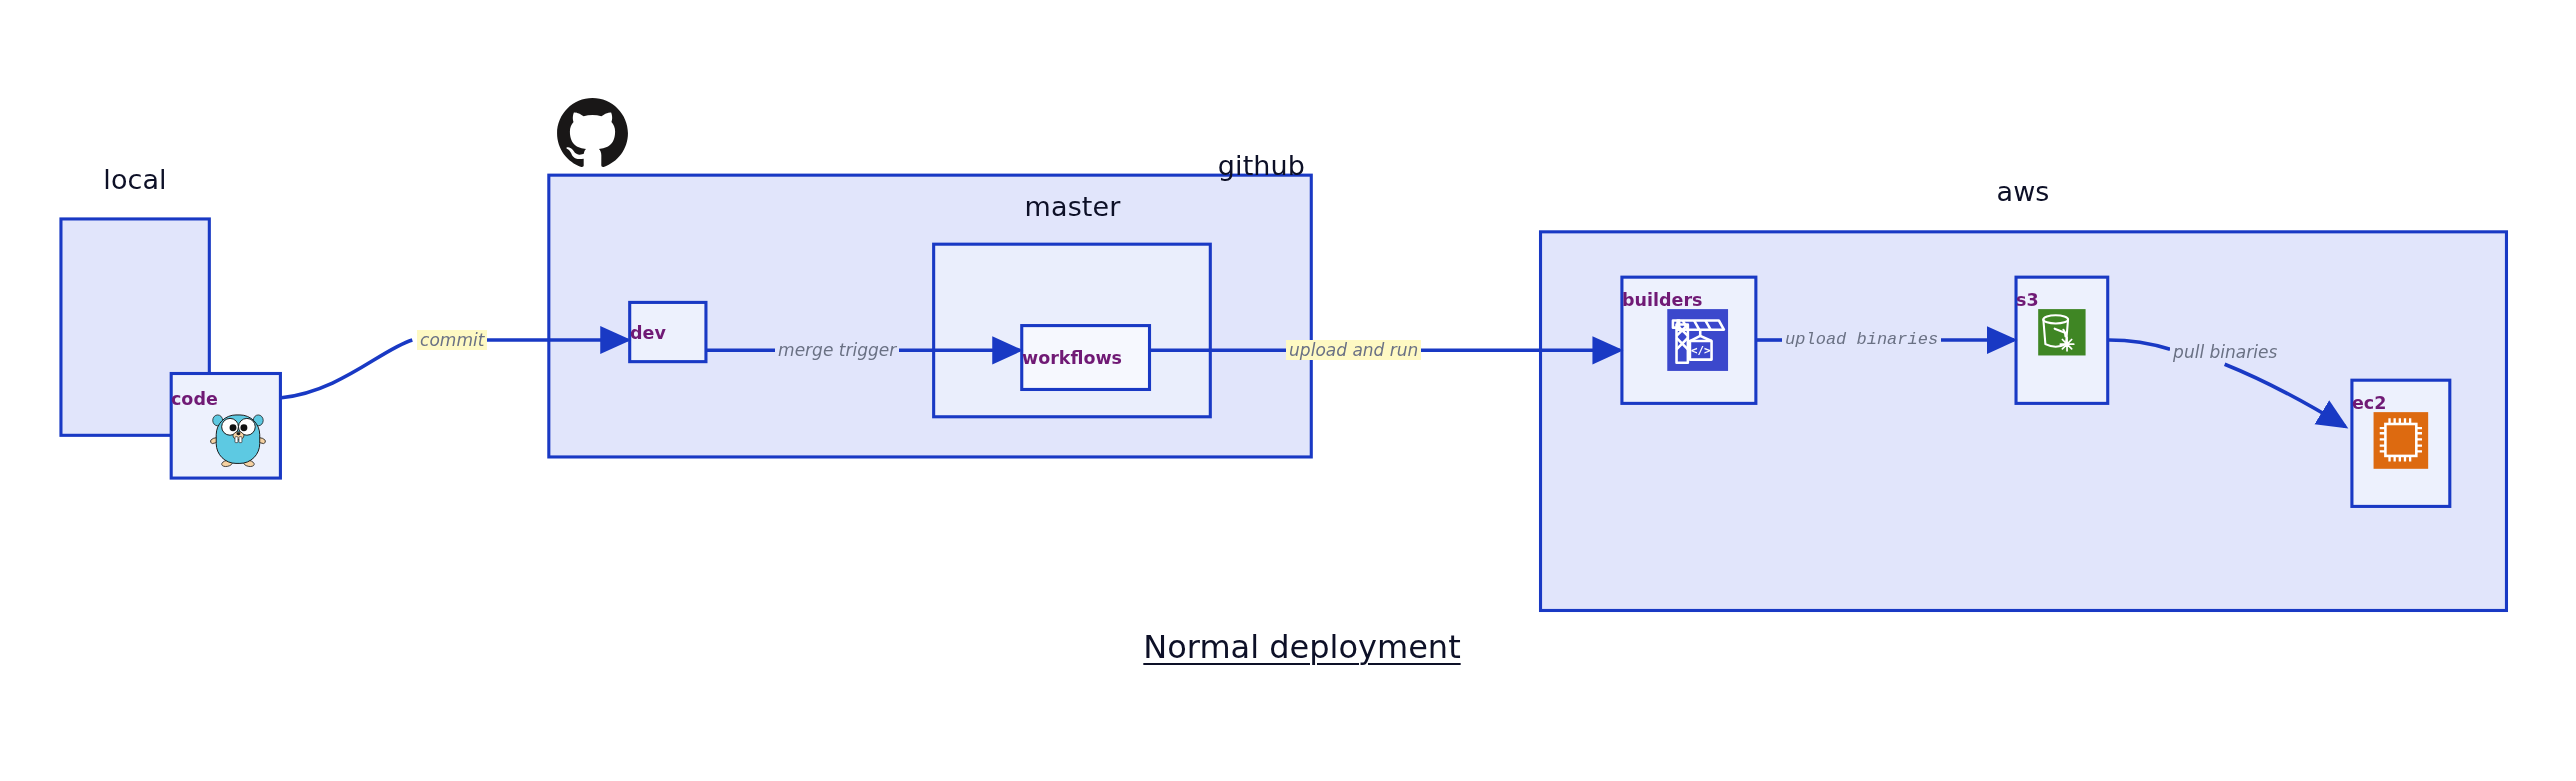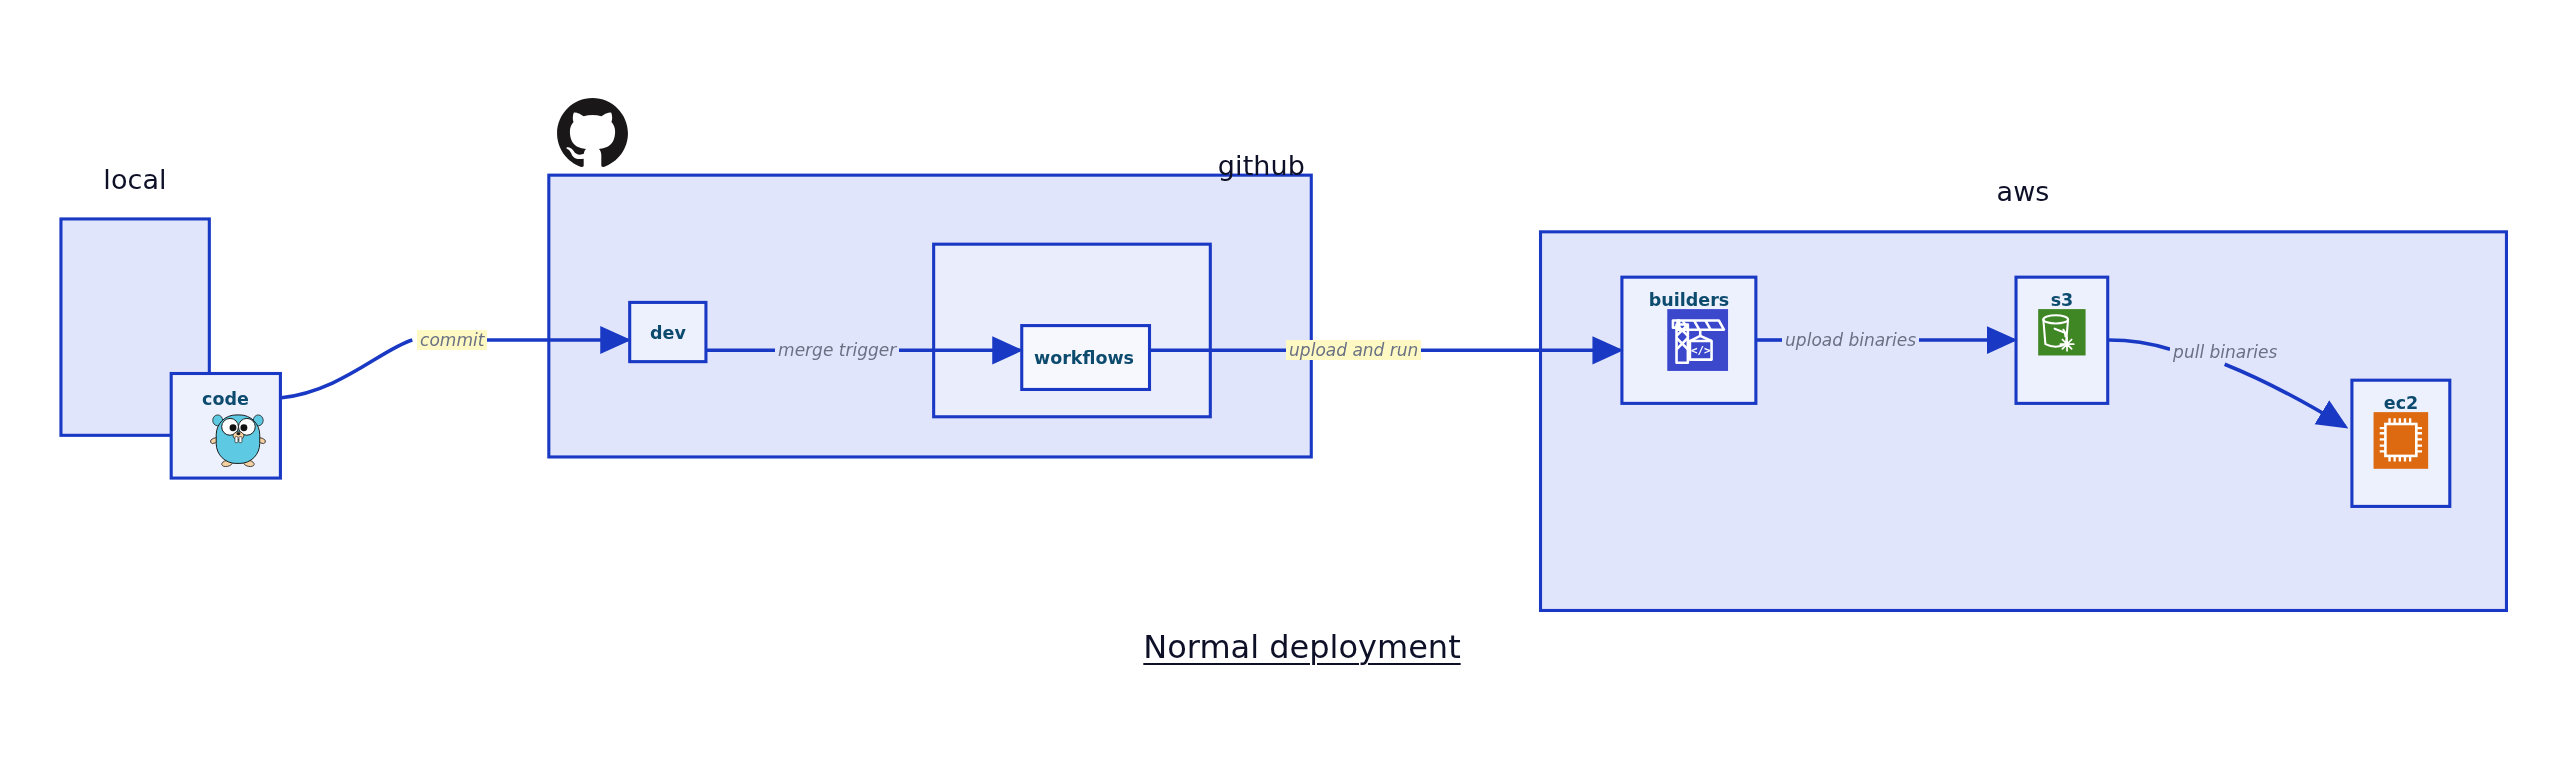--- a/index.html
+++ b/index.html
@@ -33,23 +33,23 @@
     font-size: 27px;
     color: #0D1027;
     white-space: nowrap;
     letter-spacing: 0.1px;
   }
   .node-label {
     position: absolute;
     font-family: "DejaVu Sans", sans-serif;
     font-size: 17.5px;
     font-weight: bold;
-    color: #0c4a6e;
-    white-space: nowrap;
-    text-align: center;
+    color: #701a75;
+    white-space: nowrap;
+    text-align: left;
   }
   .edge-label {
     position: absolute;
     font-family: "DejaVu Sans", sans-serif;
     font-size: 17px;
     font-style: italic;
     color: #6A7184;
     white-space: nowrap;
     background: #fef9c3;
     padding: 0 3.1px;
@@ -188,20 +188,21 @@
         <path d="M4630 831 L4619 831 M4630 841 L4619 841 M4630 853 L4619 853 M4630 865 L4619 865 M4630 876 L4619 876"></path>
         <path d="M4690 831 L4701 831 M4690 841 L4701 841 M4690 853 L4701 853 M4690 865 L4701 865 M4690 876 L4701 876"></path>
       </g>
     </g>
   </svg>
 
   <div class="group-label" style="left:61px; top:164px; width:148px; text-align:center;">local</div>
 
   <div class="group-label" style="left:1084px; top:118px; width:221px; text-align:right;margin-top:32px;">github</div>
 
+  <div class="group-label" style="left:934px; top:191px; width:277px; text-align:center;">master</div>
 
   <div class="group-label" style="left:1540px; top:176px; width:966px; text-align:center;">aws</div>
 
   <div class="node-label" style="left:171px; top:389px; width:109px;">code</div>
 
   <div class="node-label" style="left:630px; top:323px; width:76px;">dev</div>
 
   <div class="node-label" style="left:1022px; top:348px; width:124px;">workflows</div>
 
   <div class="node-label" style="left:1622px; top:290px; width:134px;">builders</div>
@@ -209,21 +210,21 @@
   <div class="node-label" style="left:2016px; top:290px; width:92px;">s3</div>
 
   <div class="node-label" style="left:2352px; top:393px; width:98px;">ec2</div>
 
   <div class="edge-label" style="left:417px; top:330px;">commit</div>
 
   <div class="edge-label on-fill-a" style="left:775px; top:340px;">merge trigger</div>
 
   <div class="edge-label" style="left:1286px; top:340px;">upload and run</div>
 
-  <div class="edge-label on-fill-a" style="left:1782px; top:330px;">upload binaries</div>
+  <div class="edge-label on-fill-a" style="left:1782px; top:330px;font-family:Liberation Mono, monospace;">upload binaries</div>
 
   <div class="edge-label on-fill-a" style="left:2170px; top:342px;">pull binaries</div>
 
   <div class="diagram-title" style="left:0px; top:628px; width:2604px; text-align:center;">
     <span>Normal deployment</span>
   </div>
 
 </div>
 
 

